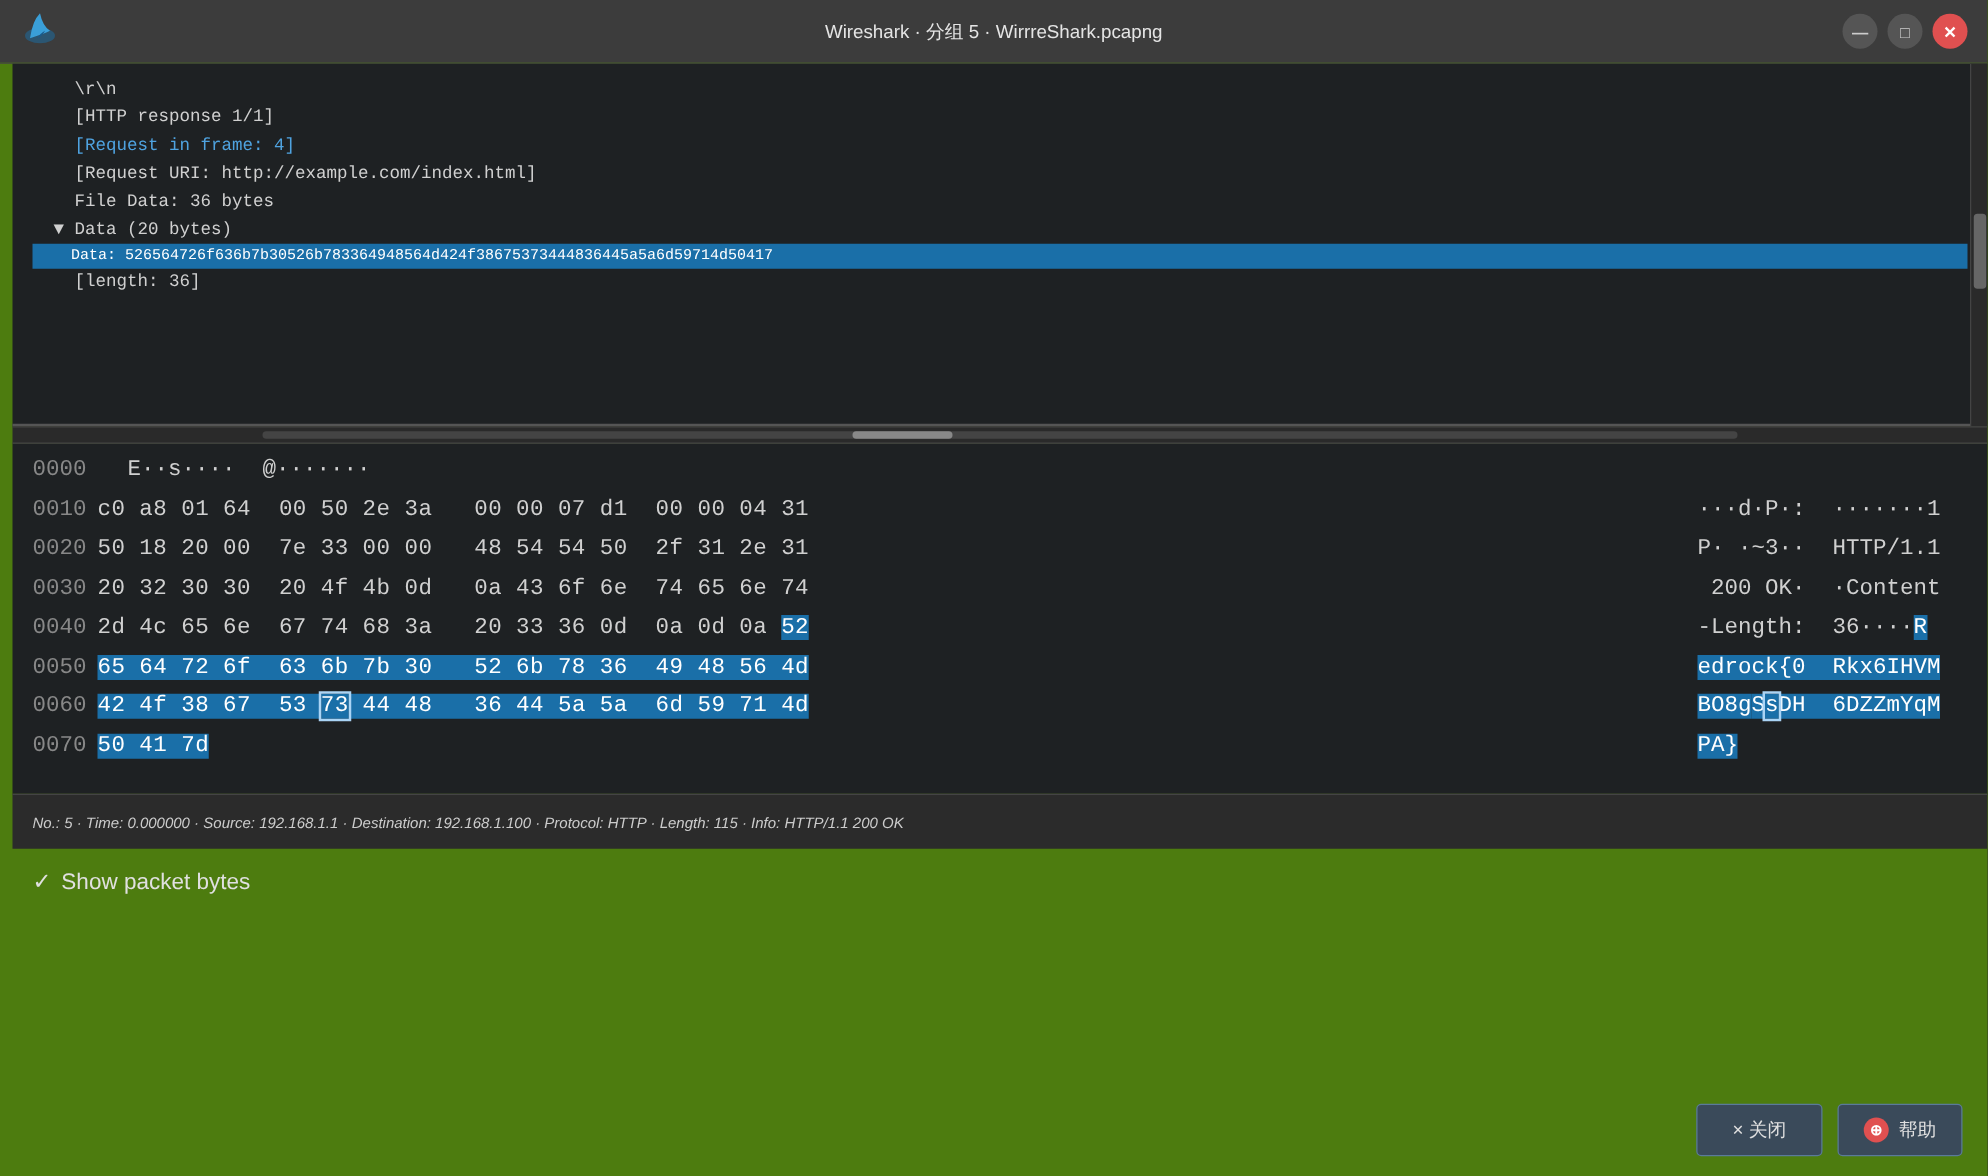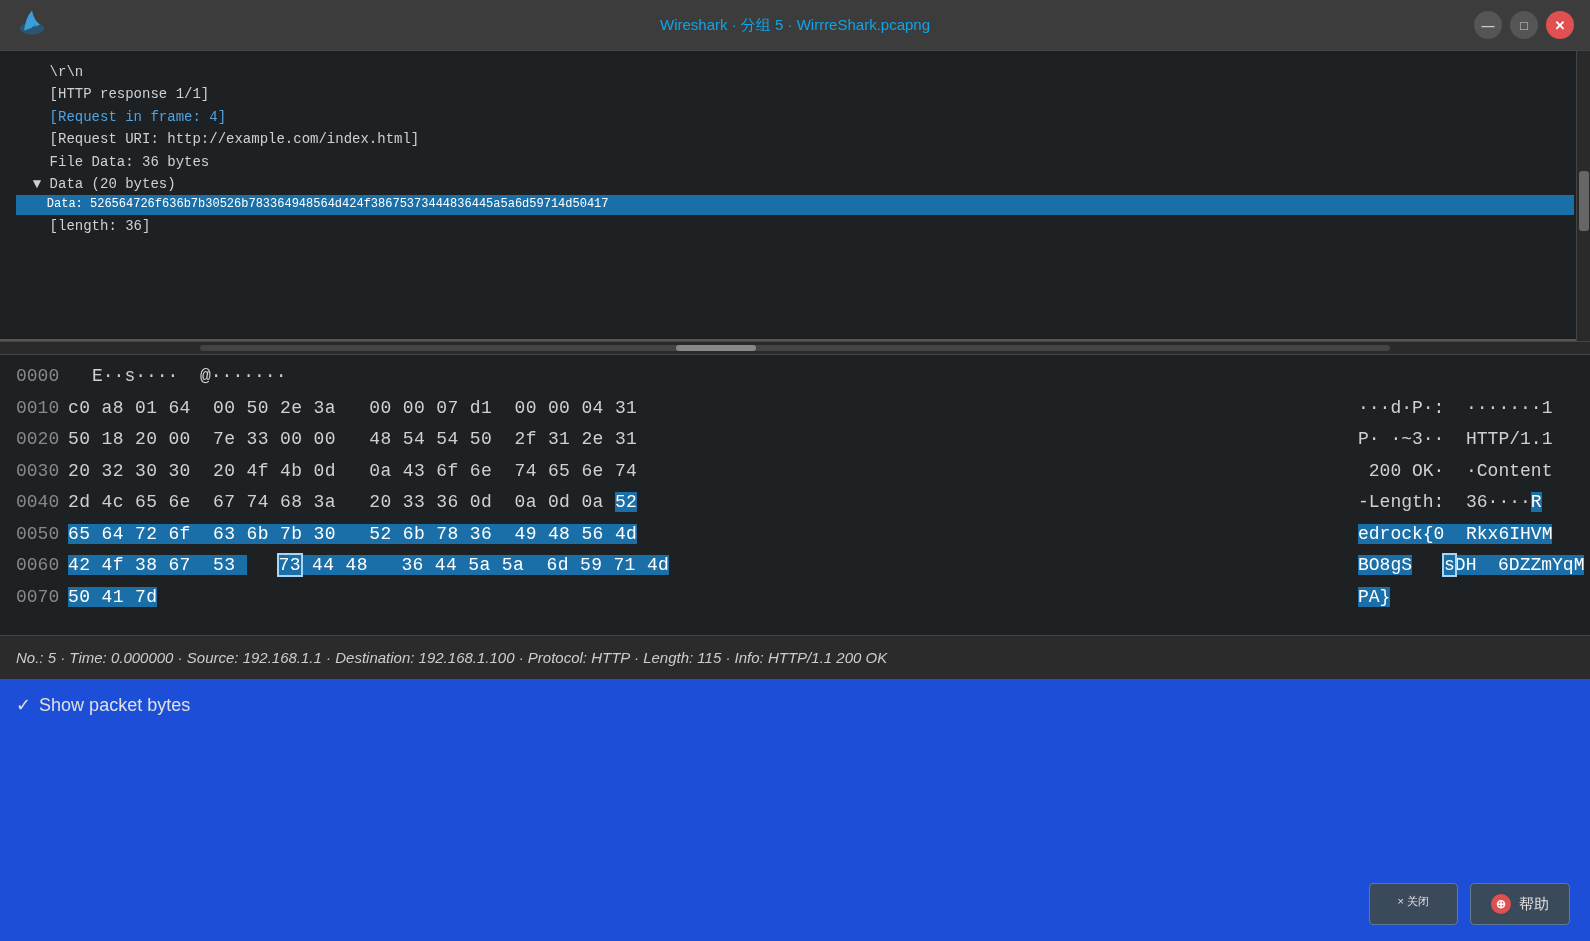--- a/index.html
+++ b/index.html
@@ -18,21 +18,21 @@
       width: 100%;
       height: 50px;
       background: #3c3c3c;
       display: flex;
       align-items: center;
       justify-content: center;
       position: relative;
     }
 
     .title-bar-title {
-      color: #0ea5e9;
+      color: #e5e5e5;
       font-size: 15px;
       font-family: Arial, sans-serif;
       font-weight: normal;
     }
 
     .title-bar-controls {
       position: absolute;
       right: 16px;
       top: 50%;
       transform: translateY(-50%);
@@ -162,21 +162,21 @@
       text-align: left;
       padding-left: 24px;
     }
 
     
     .status-bar {
       background: #2b2b2b;
       padding: 10px 16px;
       color: #ccc;
       font-family: Arial, sans-serif;
-      font-size: 15px;
+      font-size: 12px;
       font-style: italic;
       border-top: 1px solid #444;
       height: 44px;
       display: flex;
       align-items: center;
     }
 
     
     .packet-bytes-row {
       padding: 12px 16px;
@@ -202,25 +202,26 @@
       right: 20px;
       display: flex;
       gap: 12px;
     }
 
     .btn-close-window {
       background: #3a4a5a;
       border: 1px solid #5a7a9a;
       color: #e0e0e0;
       padding: 10px 28px;
-      font-size: 11px;
+      font-size: 15px;
       font-family: Arial, sans-serif;
       cursor: pointer;
       border-radius: 4px;
       display: flex;
+      align-items: center;
       gap: 8px;
     }
 
     .btn-help {
       background: #3a4a5a;
       border: 1px solid #5a7a9a;
       color: #e0e0e0;
       padding: 10px 20px;
       font-size: 15px;
       font-family: Arial, sans-serif;
@@ -272,21 +273,20 @@
 
     span.hl {
       background: #1a6fa8;
       color: #fff;
     }
 
     span.hl-box {
       background: #1a6fa8;
       color: #fff;
       outline: 2px solid #aad4f5;
-      margin-left: 32px;
     }
   </style>
 </head>
 <body>
 
 <div class="title-bar">
   <div class="wireshark-logo">
     <svg class="shark-fin" viewBox="0 0 32 32" xmlns="http://www.w3.org/2000/svg">
       <ellipse cx="16" cy="22" rx="12" ry="6" fill="#1a6fa8" opacity="0.5"></ellipse>
       <path d="M8,24 Q10,10 16,4 Q18,14 24,18 Q20,20 8,24Z" fill="#3a9fd8"></path>
@@ -294,21 +294,21 @@
     </svg>
   </div>
   <span class="title-bar-title">Wireshark · 分组 5 · WirrreShark.pcapng</span>
   <div class="title-bar-controls">
     <button class="title-btn title-btn-min">—</button>
     <button class="title-btn title-btn-max">□</button>
     <button class="title-btn title-btn-close">✕</button>
   </div>
 </div>
 
-<div style="position:relative; width:100%; height:891px; background:#1d4ed8; border-top:1px solid #444;">
+<div style="position:relative; width:100%; height:891px; background:#4d7c0f; border-top:1px solid #444;padding-left:10px;">
 
   <div class="packet-detail">
     <div class="vscroll">
       <div class="vscroll-thumb"></div>
     </div>
     <div class="line">    \r\n</div>
     <div class="line">    [HTTP response 1/1]</div>
     <div class="line line-link">    [Request in frame: 4]</div>
     <div class="line">    [Request URI: http://example.com/index.html]</div>
     <div class="line">    File Data: 36 bytes</div>

